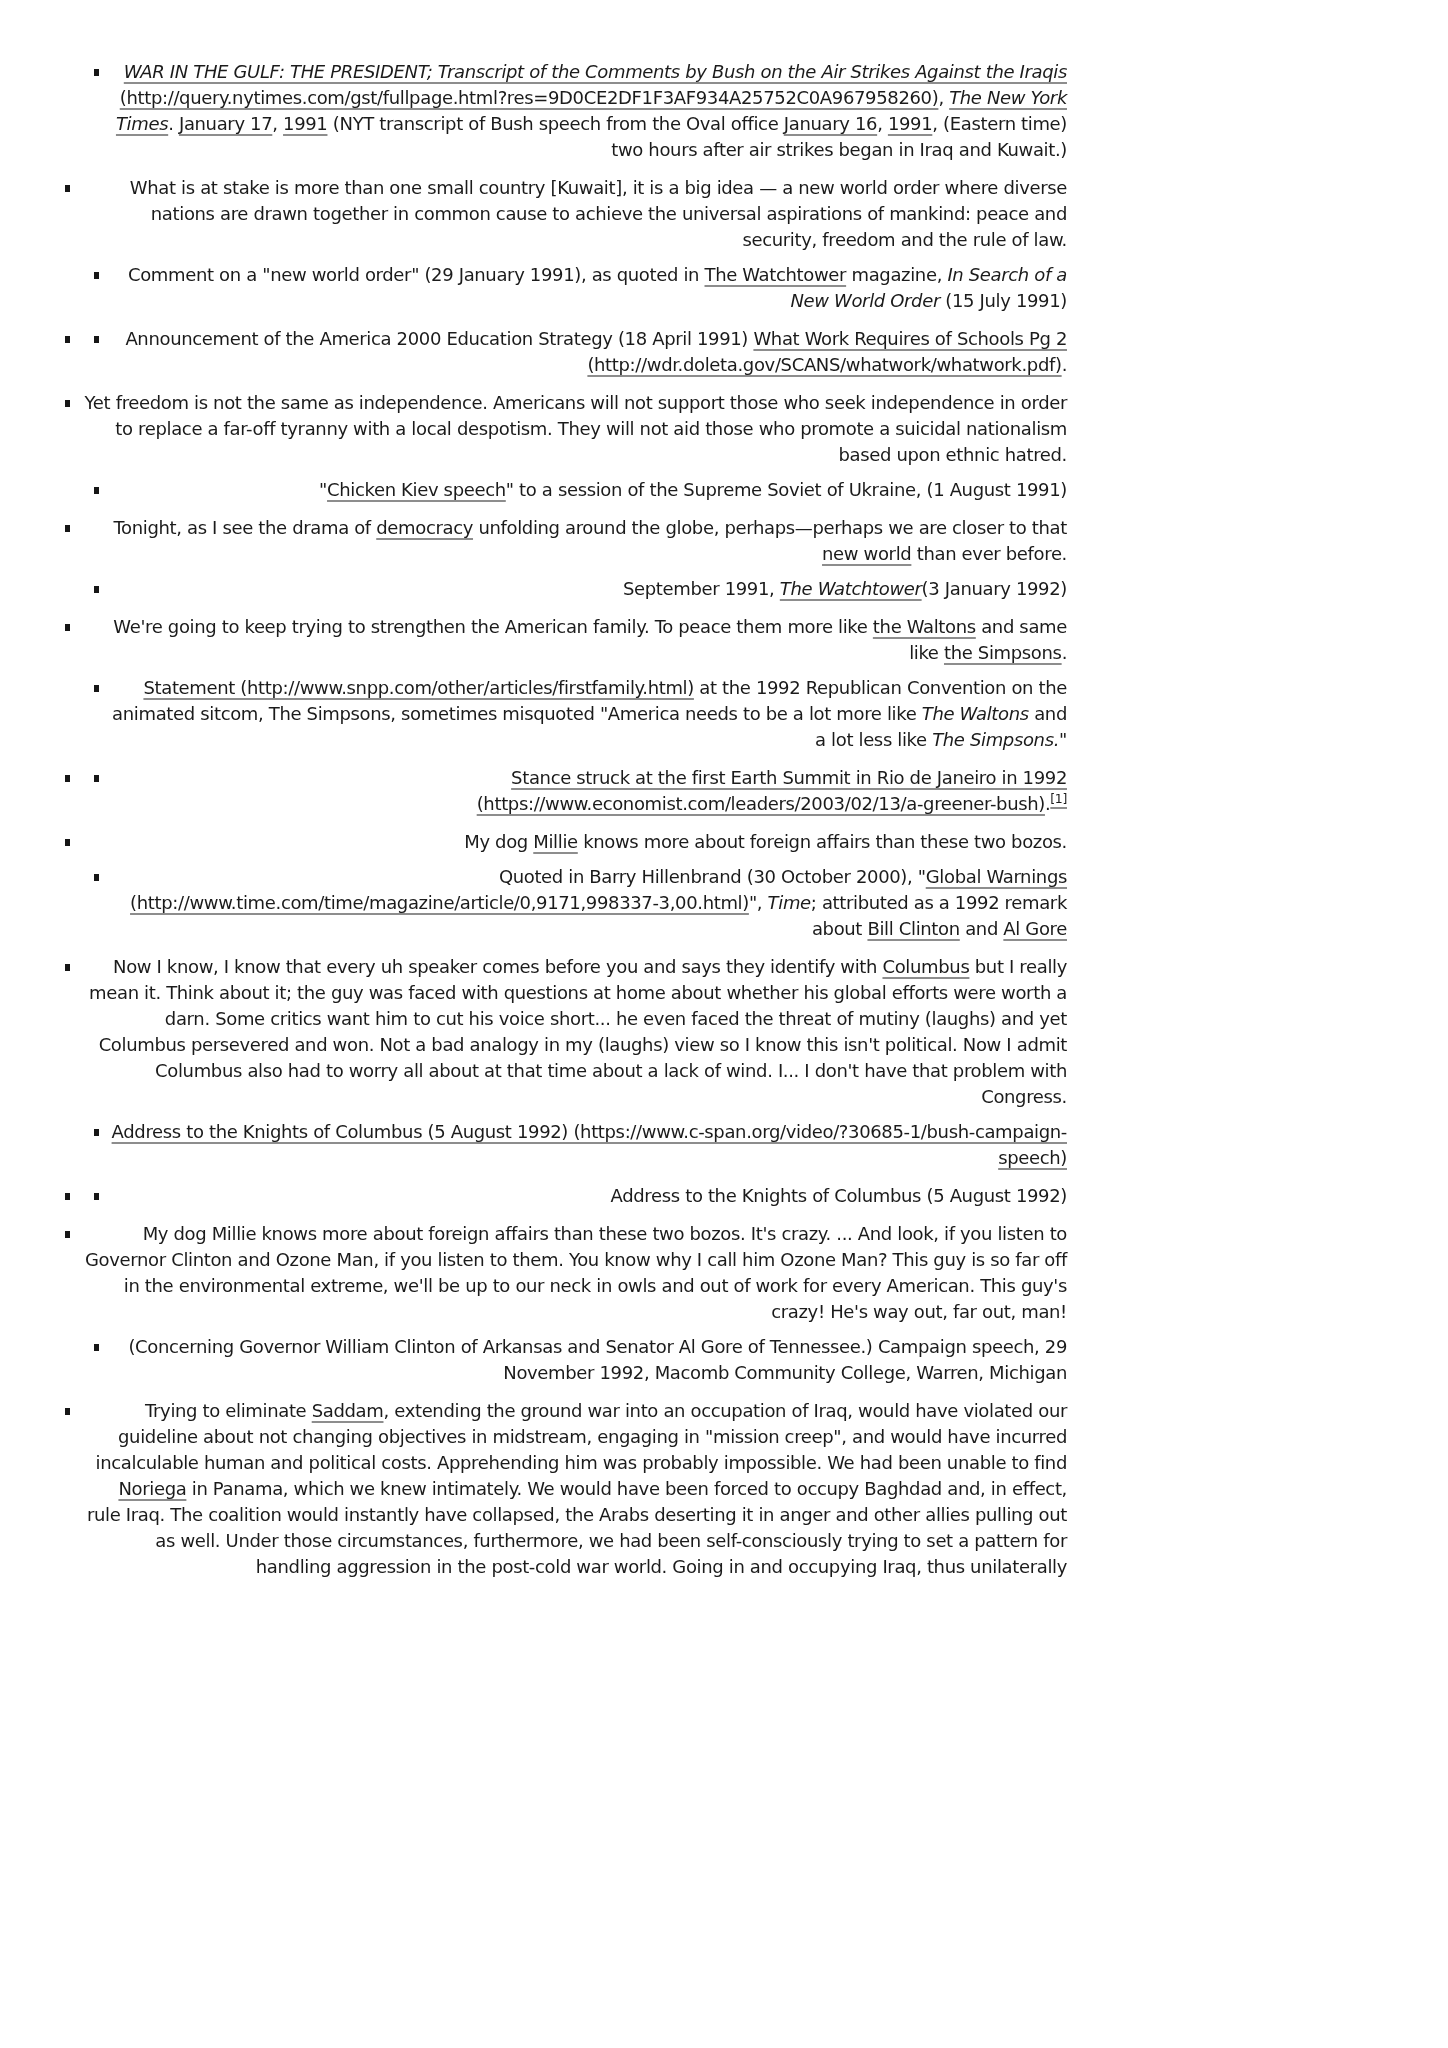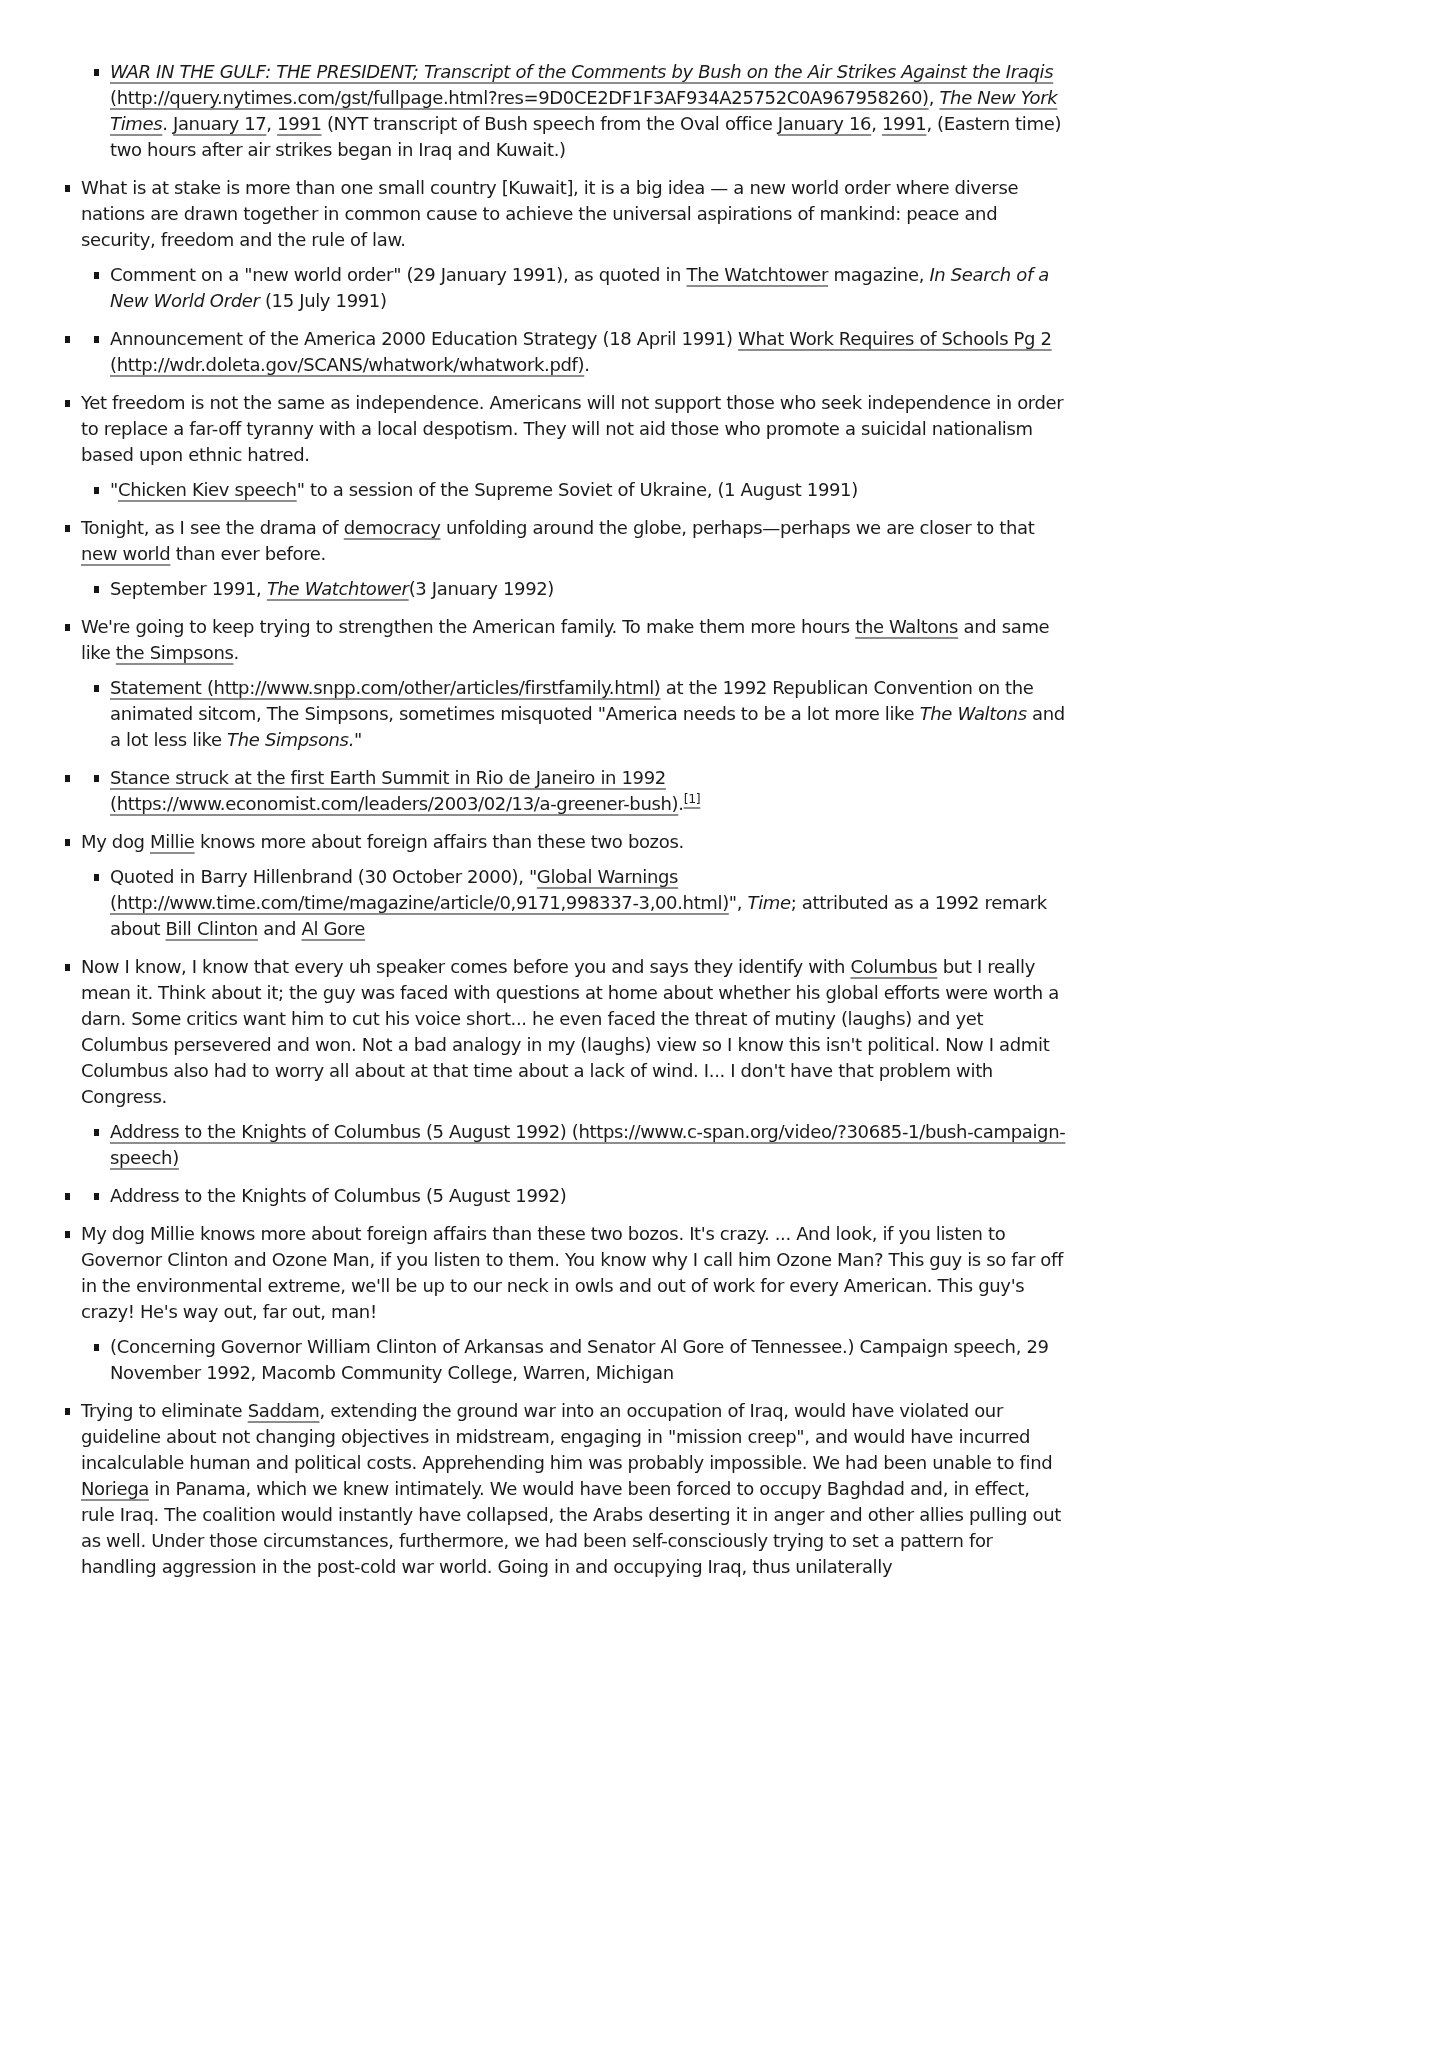--- a/index.html
+++ b/index.html
@@ -26,21 +26,21 @@
     padding: 0 0 0 18px;
   }
   ul.sub {
     padding-left: 29px;
     margin-top: 9px;
   }
   li {
     position: relative;
     overflow-wrap: anywhere;
   }
-  li.blk { margin-bottom: 12px; }
+  li.blk { margin-bottom: 12px; text-align: right; }
   li.mk::before {
     content: "";
     position: absolute;
     left: -16px;
     top: 9.5px;
     width: 5px;
     height: 7px;
     background: #161616;
   }
   li.nomk::before { content: none; }
@@ -73,21 +73,21 @@
         </ul></li>
       <li class="blk mk"><ul class="sub">
           <li class="src mk"><span class="">Announcement of the America 2000 Education Strategy (18 April 1991) </span><span class=" lnk">What Work Requires of Schools Pg 2 (http://wdr.doleta.gov/SCANS/whatwork/whatwork.pdf)</span><span class="">.</span></li>
         </ul></li>
       <li class="blk mk"><span class="">Yet freedom is not the same as independence. Americans will not support those who seek independence in order to replace a far-off tyranny with a local despotism. They will not aid those who promote a suicidal nationalism based upon ethnic hatred.</span><ul class="sub">
           <li class="src mk"><span class="">"</span><span class=" lnk">Chicken Kiev speech</span><span class="">" to a session of the Supreme Soviet of Ukraine, (1 August 1991)</span></li>
         </ul></li>
       <li class="blk mk"><span class="">Tonight, as I see the drama of </span><span class=" lnk">democracy</span><span class=""> unfolding around the globe, perhaps—perhaps we are closer to that </span><span class=" lnk">new world</span><span class=""> than ever before.</span><ul class="sub">
           <li class="src mk"><span class="">September 1991, </span><span class=" lnk it">The Watchtower</span><span class="">(3 January 1992)</span></li>
         </ul></li>
-      <li class="blk mk"><span class="">We're going to keep trying to strengthen the American family. To make them more hours </span><span class=" lnk">the Waltons</span><span class=""> and same like </span><span class=" lnk">the Simpsons</span><span class="">.</span><ul class="sub">
+      <li class="blk mk"><span class="">We're going to keep trying to strengthen the American family. To peace them more like </span><span class=" lnk">the Waltons</span><span class=""> and same like </span><span class=" lnk">the Simpsons</span><span class="">.</span><ul class="sub">
           <li class="src mk"><span class=" lnk">Statement (http://www.snpp.com/other/articles/firstfamily.html)</span><span class=""> at the 1992 Republican Convention on the animated sitcom, The Simpsons, sometimes misquoted "America needs to be a lot more like </span><span class=" it">The Waltons</span><span class=""> and a lot less like </span><span class=" it">The Simpsons.</span><span class="">"</span></li>
         </ul></li>
       <li class="blk mk"><ul class="sub">
           <li class="src mk"><span class=" lnk">Stance struck at the first Earth Summit in Rio de Janeiro in 1992 (https://www.economist.com/leaders/2003/02/13/a-greener-bush)</span><span class="">.</span><sup class="ref"><span class=" lnk">[1]</span></sup></li>
         </ul></li>
       <li class="blk mk"><span class="">My dog </span><span class=" lnk">Millie</span><span class=""> knows more about foreign affairs than these two bozos.</span><ul class="sub">
           <li class="src mk"><span class="">Quoted in Barry Hillenbrand (30 October 2000), "</span><span class=" lnk">Global Warnings (http://www.time.com/time/magazine/article/0,9171,998337-3,00.html)</span><span class="">", </span><span class=" it">Time</span><span class="">; attributed as a 1992 remark about </span><span class=" lnk">Bill Clinton</span><span class=""> and </span><span class=" lnk">Al Gore</span></li>
         </ul></li>
       <li class="blk mk"><span class="">Now I know, I know that every uh speaker comes before you and says they identify with </span><span class=" lnk">Columbus</span><span class=""> but I really mean it. Think about it; the guy was faced with questions at home about whether his global efforts were worth a darn. Some critics want him to cut his voice short... he even faced the threat of mutiny (laughs) and yet Columbus persevered and won. Not a bad analogy in my (laughs) view so I know this isn't political. Now I admit Columbus also had to worry all about at that time about a lack of wind. I... I don't have that problem with Congress.</span><ul class="sub">
           <li class="src mk"><span class=" lnk">Address to the Knights of Columbus (5 August 1992) (https://www.c-span.org/video/?30685-1/bush-campaign-speech)</span></li>

